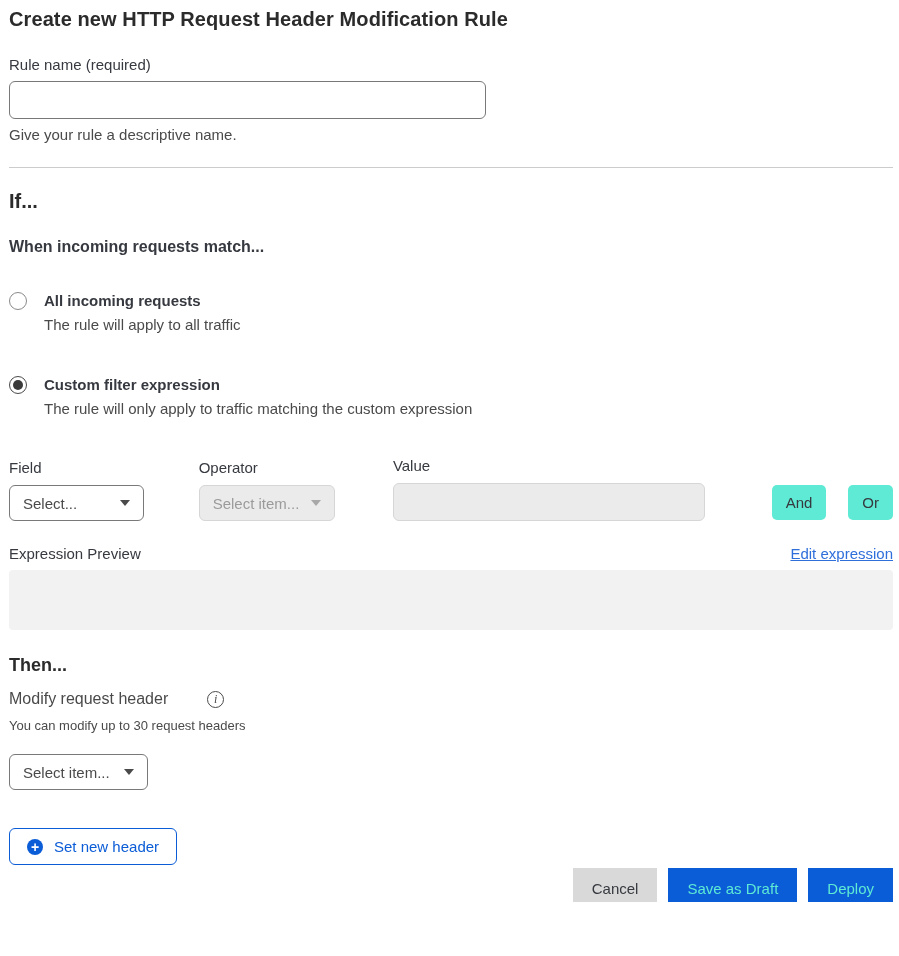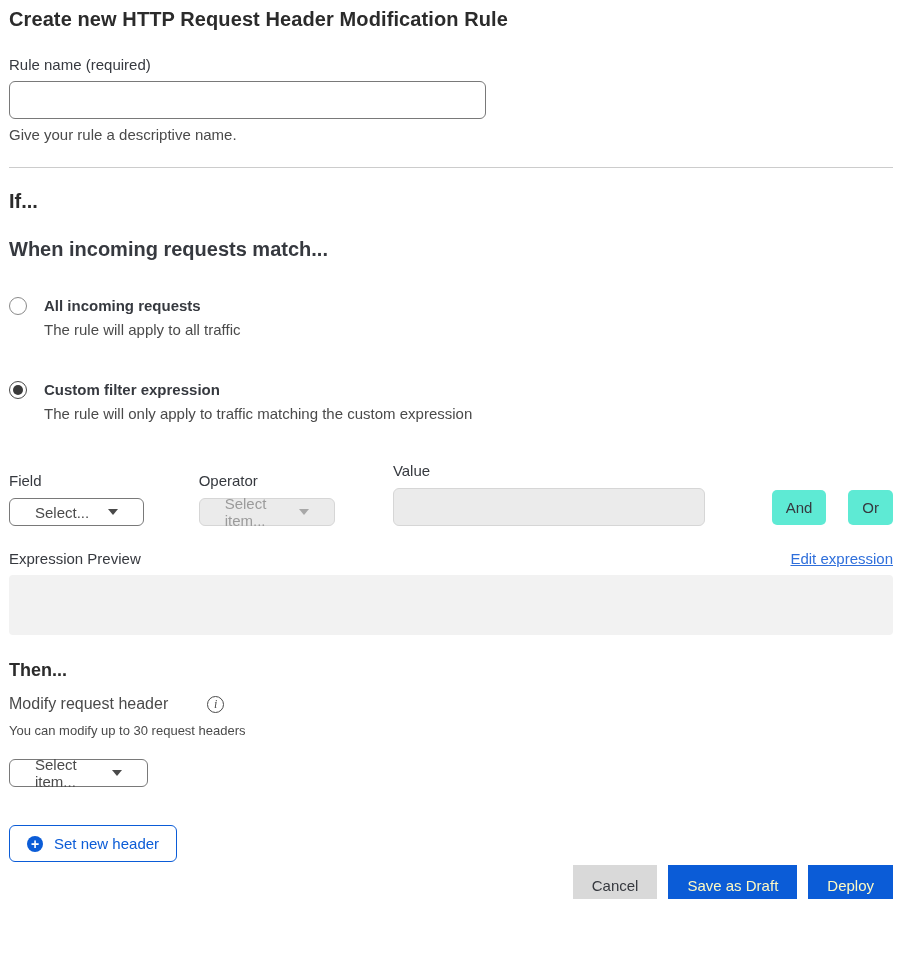--- a/index.html
+++ b/index.html
@@ -19,44 +19,44 @@
     display:block; margin-top:8px; width:477px; height:38px;
     border:1px solid #797979; border-radius:6px; background:#fff;
     font-family:"Liberation Sans", sans-serif; font-size:15px; color:#313131;
     padding:0 10px; outline:none;
   }
   .help-text { font-size:15px; color:#4a4a4a; margin-top:7px; }
 
   .divider { border:none; border-top:1px solid #cccccc; margin-top:24px; }
 
   .section-heading { font-size:20px; font-weight:700; color:#2b2b2b; margin-top:22px; }
-  .sub-heading { font-size:20px; font-weight:700; color:#36393f; margin-top:25px; }
+  .sub-heading { font-size:16px; font-weight:700; color:#36393f; margin-top:25px; }
 
   .radio-option { display:flex; margin-top:36px; cursor:pointer; }
   .radio-option + .radio-option { margin-top:43px; }
   .radio-circle {
     width:18px; height:18px; border-radius:50%;
     border:1px solid #8a8a8a; background:#fff; flex:0 0 18px;
     margin-top:0; position:relative;
   }
   .radio-option.selected .radio-circle { border-color:#4a4a4a; }
   .radio-option.selected .radio-circle::after {
     content:""; position:absolute; left:3px; top:3px;
     width:10px; height:10px; border-radius:50%; background:#3a3a3a;
   }
   .radio-texts { margin-left:17px; }
   .radio-label { font-size:15px; font-weight:700; color:#36393f; line-height:17px; }
   .radio-desc { font-size:15px; color:#4a4a4a; margin-top:7px; line-height:17px; }
 
   .builder-row { display:flex; align-items:flex-end; margin-top:40px;gap:47px; }
   .builder-col .builder-label { font-size:15px; color:#36393f; margin-bottom:9px; }
   .select-box {
-    height:28px; border:1px solid #797979; border-radius:6px; background:#fff;
+    height:36px; border:1px solid #797979; border-radius:6px; background:#fff;
     display:flex; align-items:center; justify-content:space-between;
-    padding:0 25px; font-size:15px; color:#4a4a4a; cursor:pointer;
+    padding:0 13px; font-size:15px; color:#4a4a4a; cursor:pointer;
   }
   .select-box.disabled {
     background:#ebebeb; border-color:#d6d6d6; color:#9b9b9b; cursor:default;
   }
   .caret {
     width:0; height:0; border-left:5px solid transparent; border-right:5px solid transparent;
     border-top:6px solid #4a4a4a; margin-left:8px;
   }
   .select-box.disabled .caret { border-top-color:#a8a8a8; }
   .field-col { width:168px; }
@@ -99,21 +99,21 @@
   }
   .plus-icon {
     width:16px; height:16px; background:#0b5cd7; border-radius:50%;
     display:inline-flex; align-items:center; justify-content:center;
     color:#ffffff; font-size:14px; font-weight:700; line-height:16px; margin-right:11px;
   }
 
   .footer { display:flex; justify-content:flex-end; align-items:center; margin-top:3px; }
   .footer .btn { height:34px; border:none; border-radius:0; font-family:"Liberation Sans", sans-serif; font-size:15px; padding:12px 19px; cursor:pointer; }
   .btn-cancel { background:#d9d9d9; color:#36393f; }
-  .btn-primary { background:#0b5cd7; color:#fef9c3; margin-left:11px; }
+  .btn-primary { background:#0b5cd7; color:#5eead4; margin-left:11px; }
 </style>
 </head>
 <body>
 
 <div class="container">
 
   <h1 class="page-title">Create new HTTP Request Header Modification Rule</h1>
 
   <div class="field-label">Rule name (required)</div>
   <input class="text-input" type="text" value="" style="">

